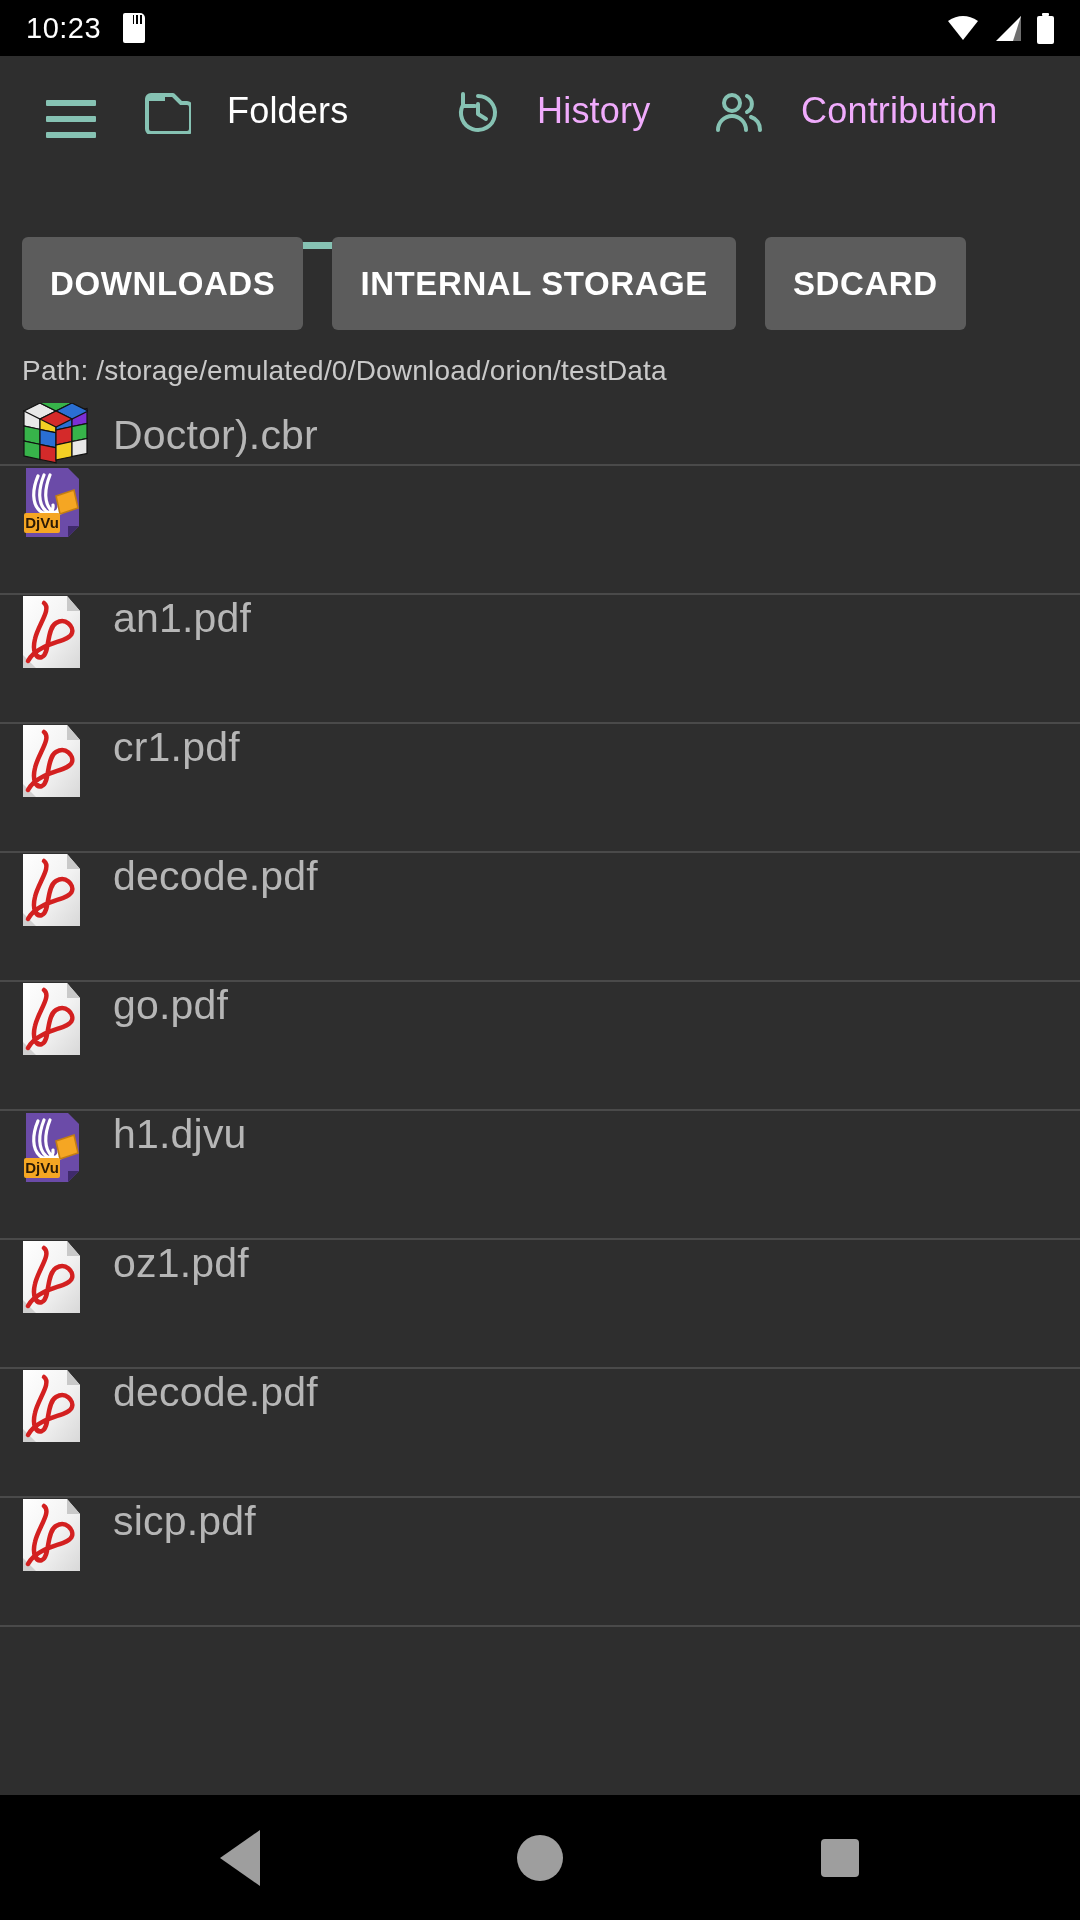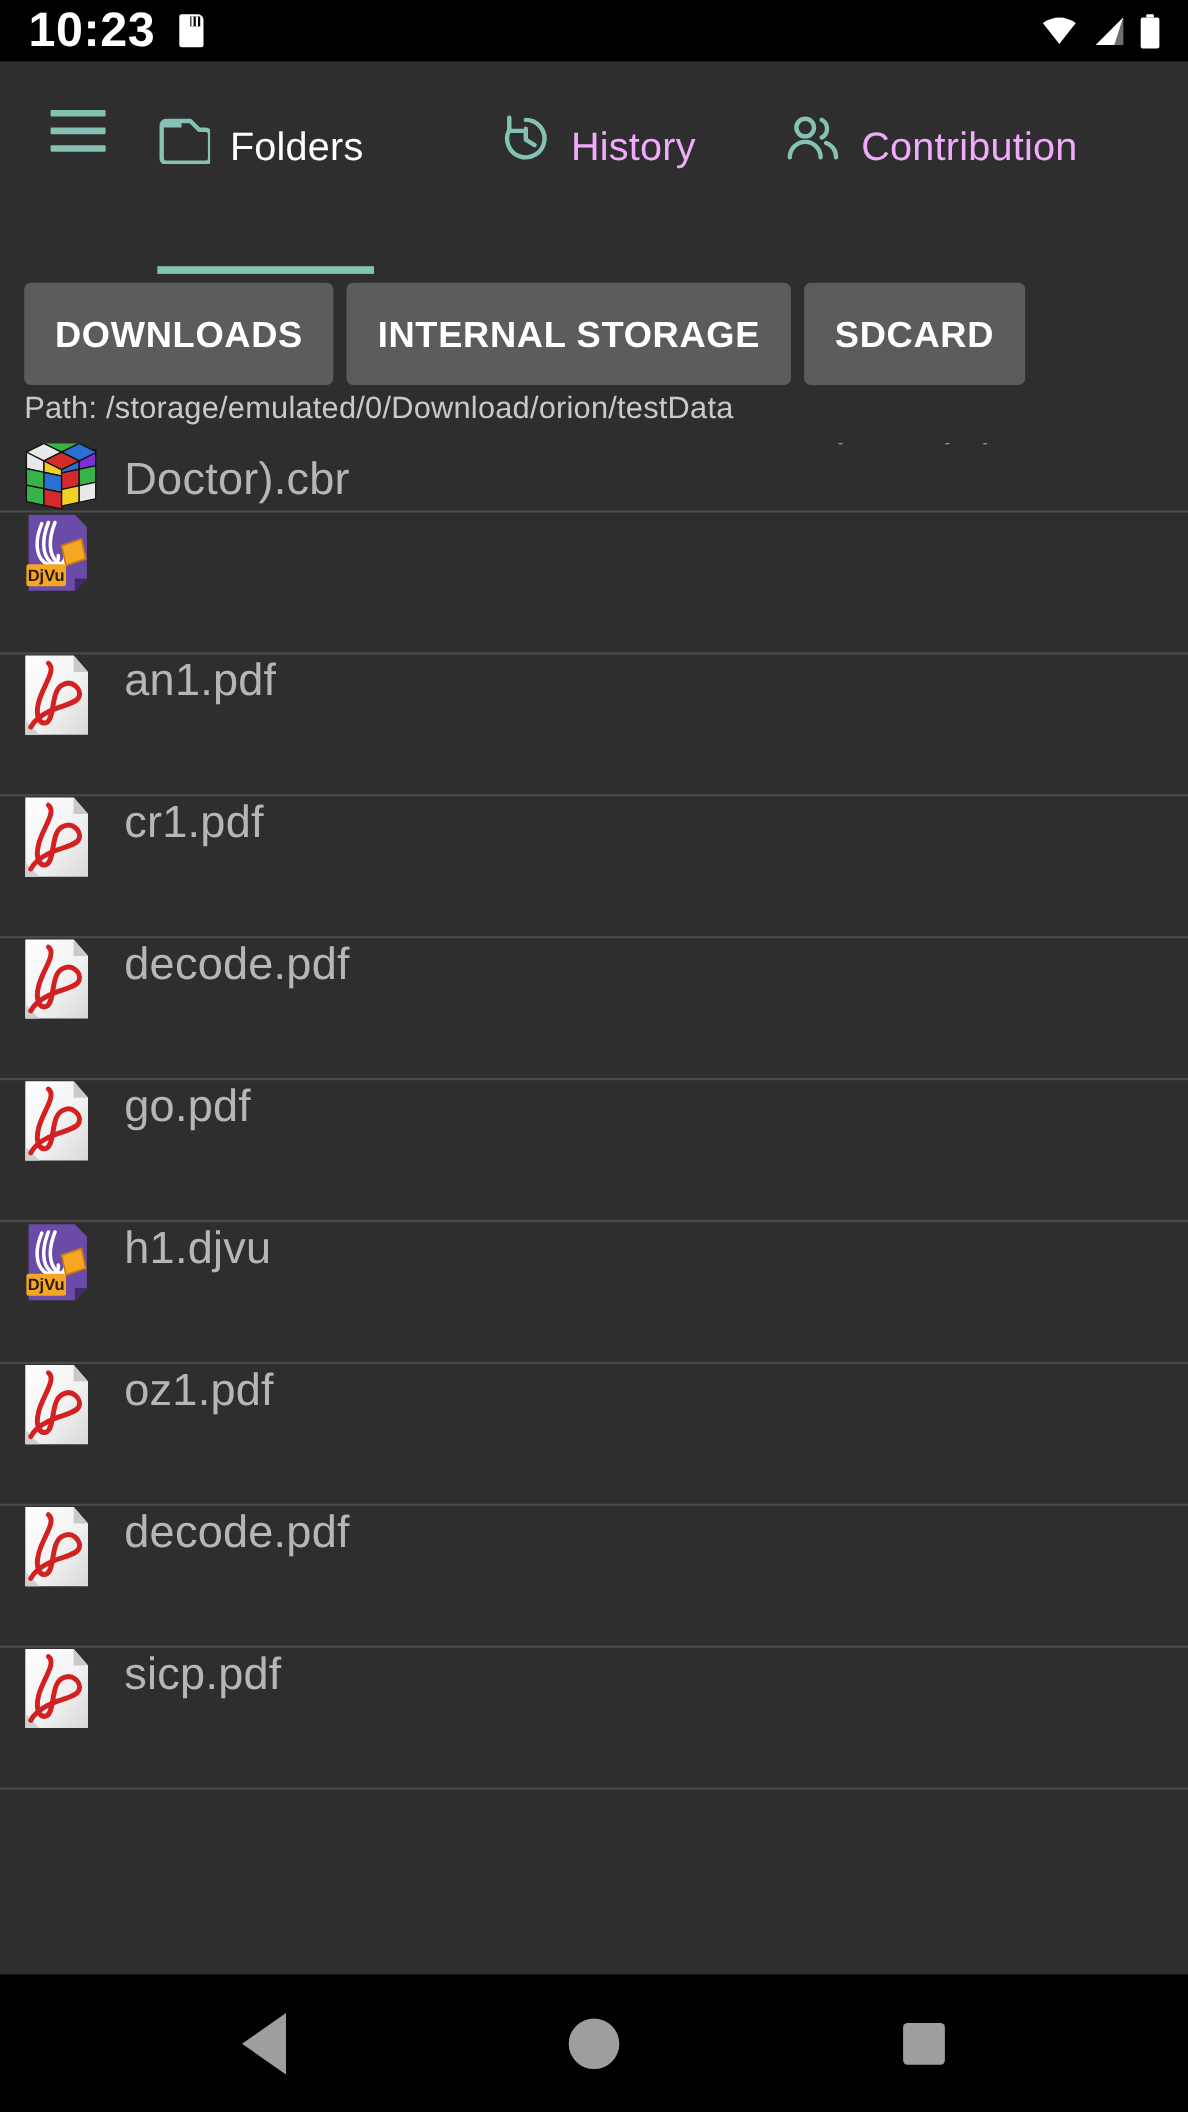--- a/index.html
+++ b/index.html
@@ -10,21 +10,21 @@
     overflow:hidden;
   }
   #root { position:relative; width:1080px; height:1920px; background:#2e2e2e; }
 
   
   .statusbar {
     position:absolute; left:0; top:0; width:1080px; height:56px;
     background:#000; display:flex; align-items:center; padding:0 26px;
   }
   .status-clock {
-    color:#ffffff; font-size:44px; font-weight:700; letter-spacing:.5px;
+    color:#ffffff; font-size:29px; font-weight:400; letter-spacing:.5px;
     line-height:56px;
   }
   .status-left { display:flex; align-items:center; gap:22px; }
   .status-right { margin-left:auto; display:flex; align-items:center; gap:14px; }
   .sd-icon { width:22px; height:30px; position:relative; }
   .sd-icon .body {
     position:absolute; left:0; top:0; width:22px; height:30px;
     background:#fff; border-radius:2px 5px 2px 2px;
   }
   .sd-icon .notch {
@@ -57,38 +57,38 @@
   }
   .hamburger {
     position:absolute; left:46px; top:44px; width:50px; height:38px;
     display:flex; flex-direction:column; justify-content:space-between;
     cursor:pointer;
   }
   .hamburger span { display:block; height:6px; background:#86c2b3; border-radius:1px; }
 
   .tab {
     position:absolute; top:34px; height:64px;
-    display:flex; align-items:flex-end; gap:18px; cursor:pointer;
+    display:flex; align-items:flex-start; gap:36px; cursor:pointer;
   }
   .tab .tab-label { font-size:36px; letter-spacing:.2px; }
   .tab.active .tab-label { color:#ffffff; }
   .tab .tab-label { color:#f0abfc; }
   .tab-folders { left:143px; }
   .tab-history { left:455px; }
   .tab-contribution { left:713px; }
 
   .tab-underline {
     position:absolute; left:143px; top:186px; width:197px; height:7px;
     background:#86c2b3;
   }
 
   
   .storage-row {
     position:absolute; left:0; top:237px; width:1080px; height:95px;
-    display:flex; align-items:flex-start; gap:12px; padding-left:22px;margin-top:20px;
+    display:flex; align-items:flex-start; gap:29px; padding-left:22px;
   }
   .storage-btn {
     height:93px; background:#5c5c5c; border:none; border-radius:6px;
     color:#ffffff; font-family:"Liberation Sans", sans-serif;
     font-size:33px; font-weight:700; letter-spacing:.6px;
     padding:0 28px; cursor:pointer; white-space:nowrap;
     display:flex; align-items:center; justify-content:center;
   }
 
   

